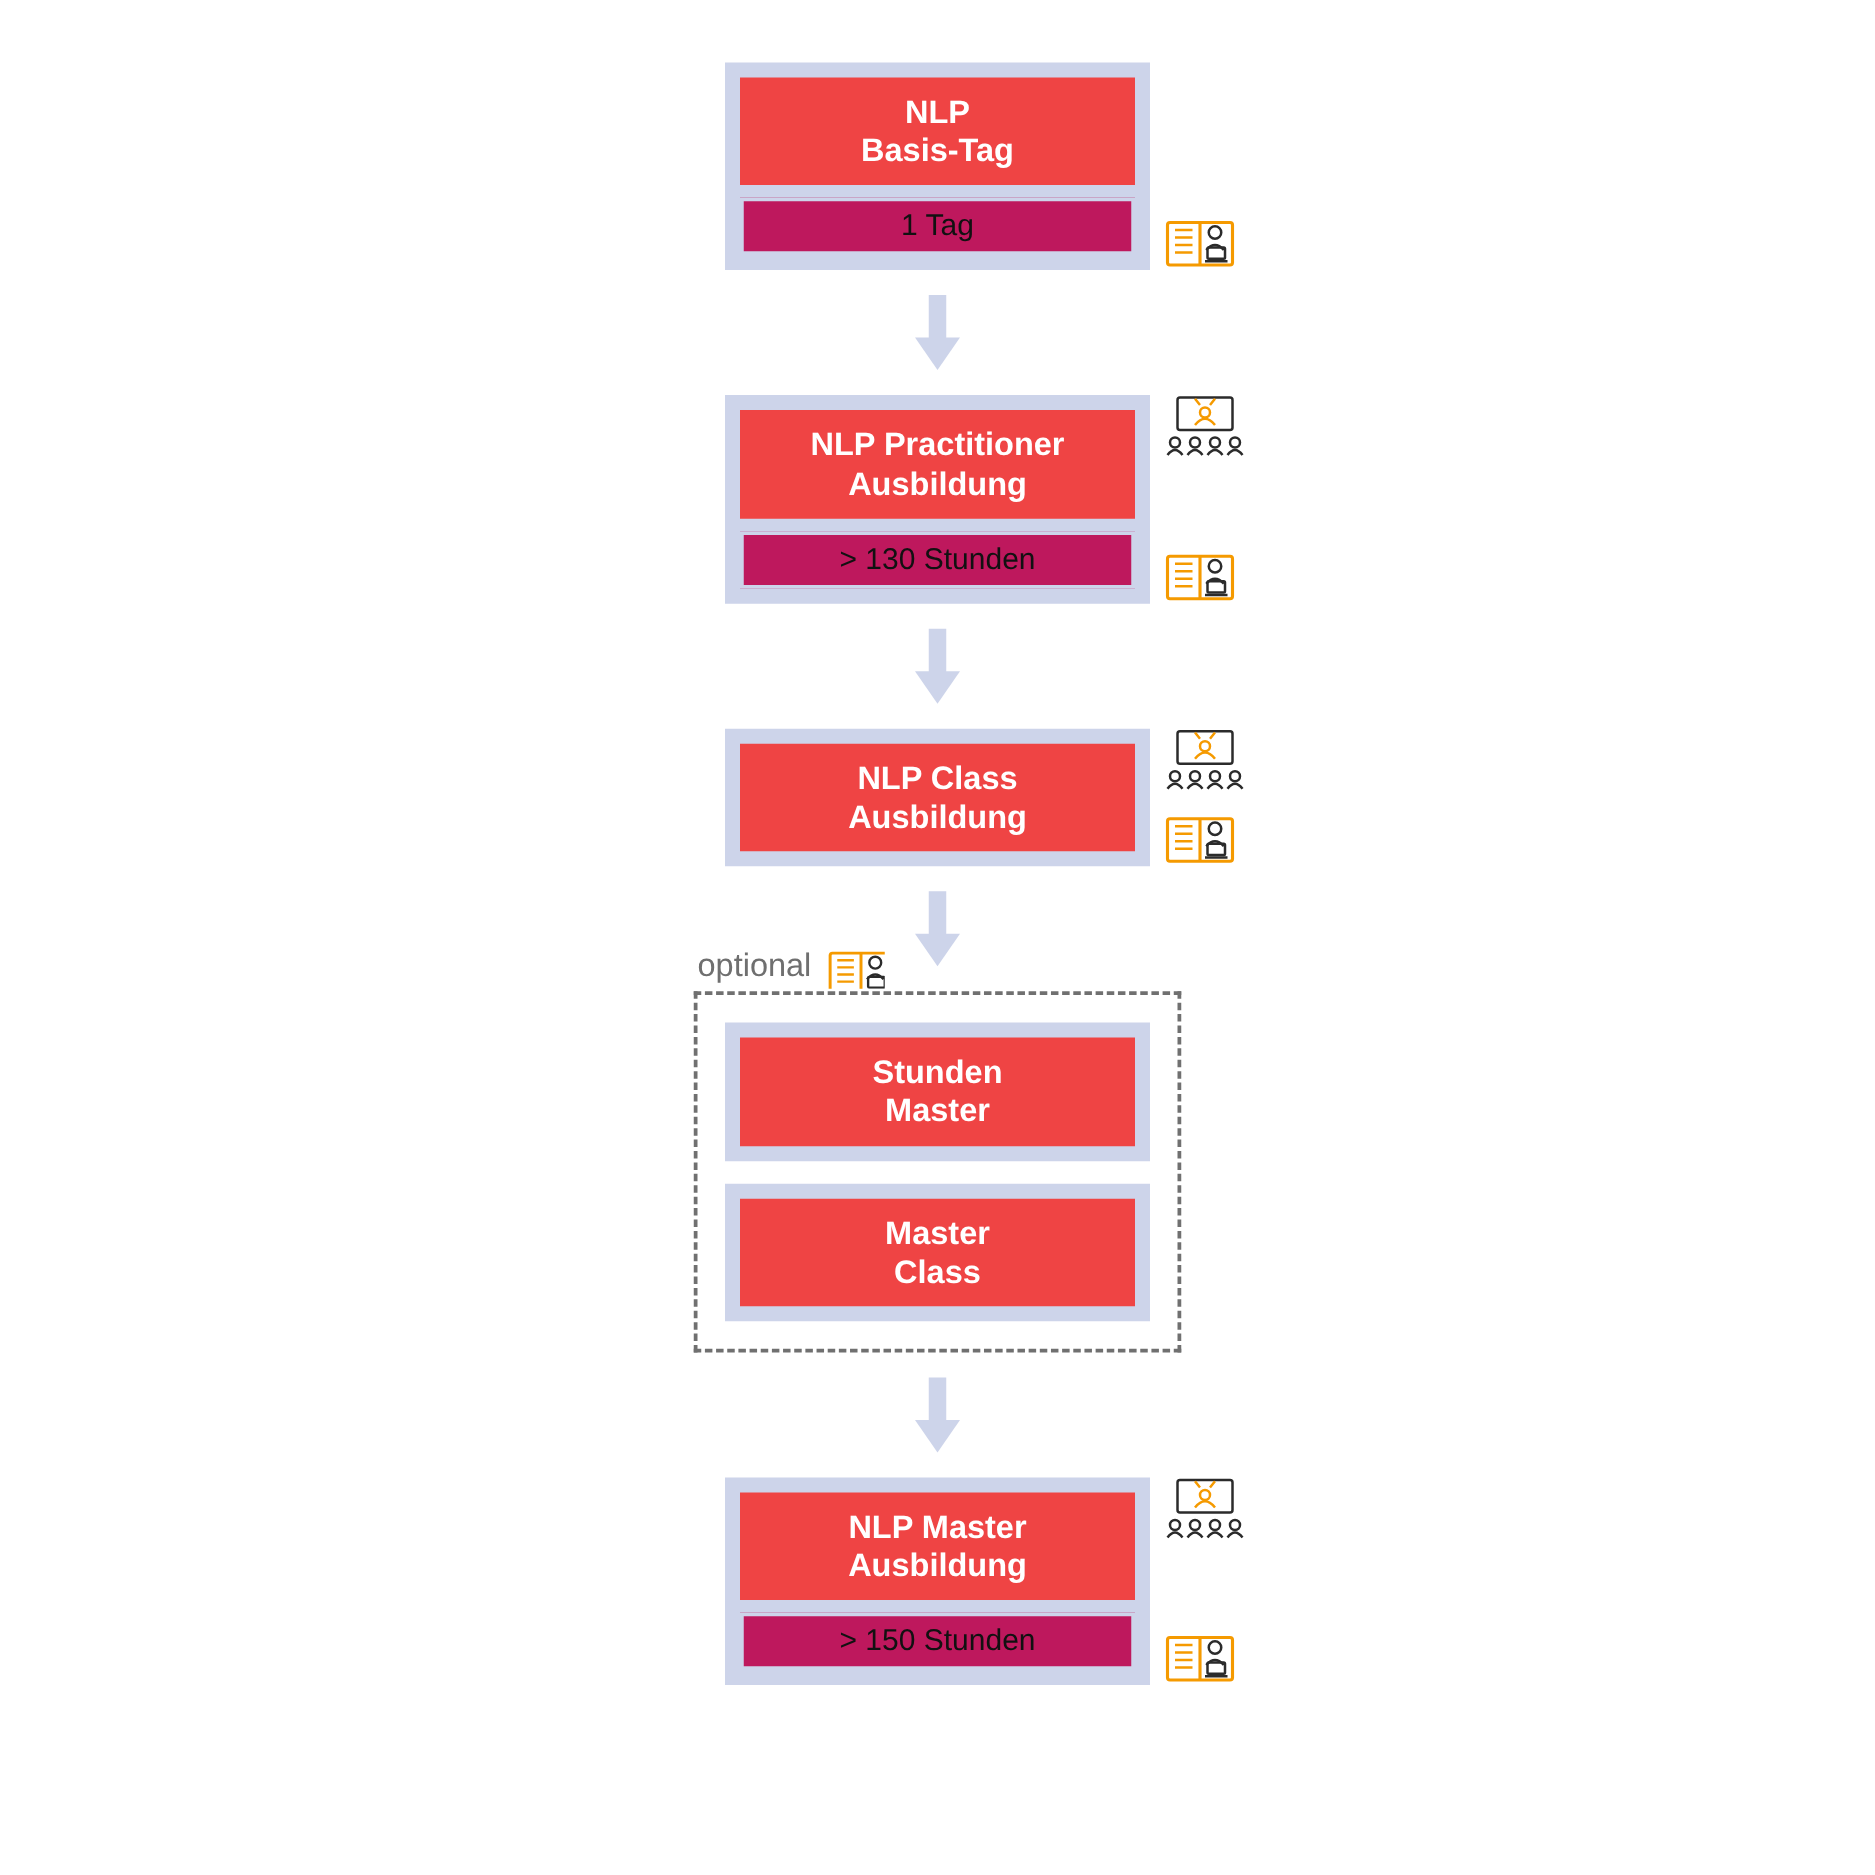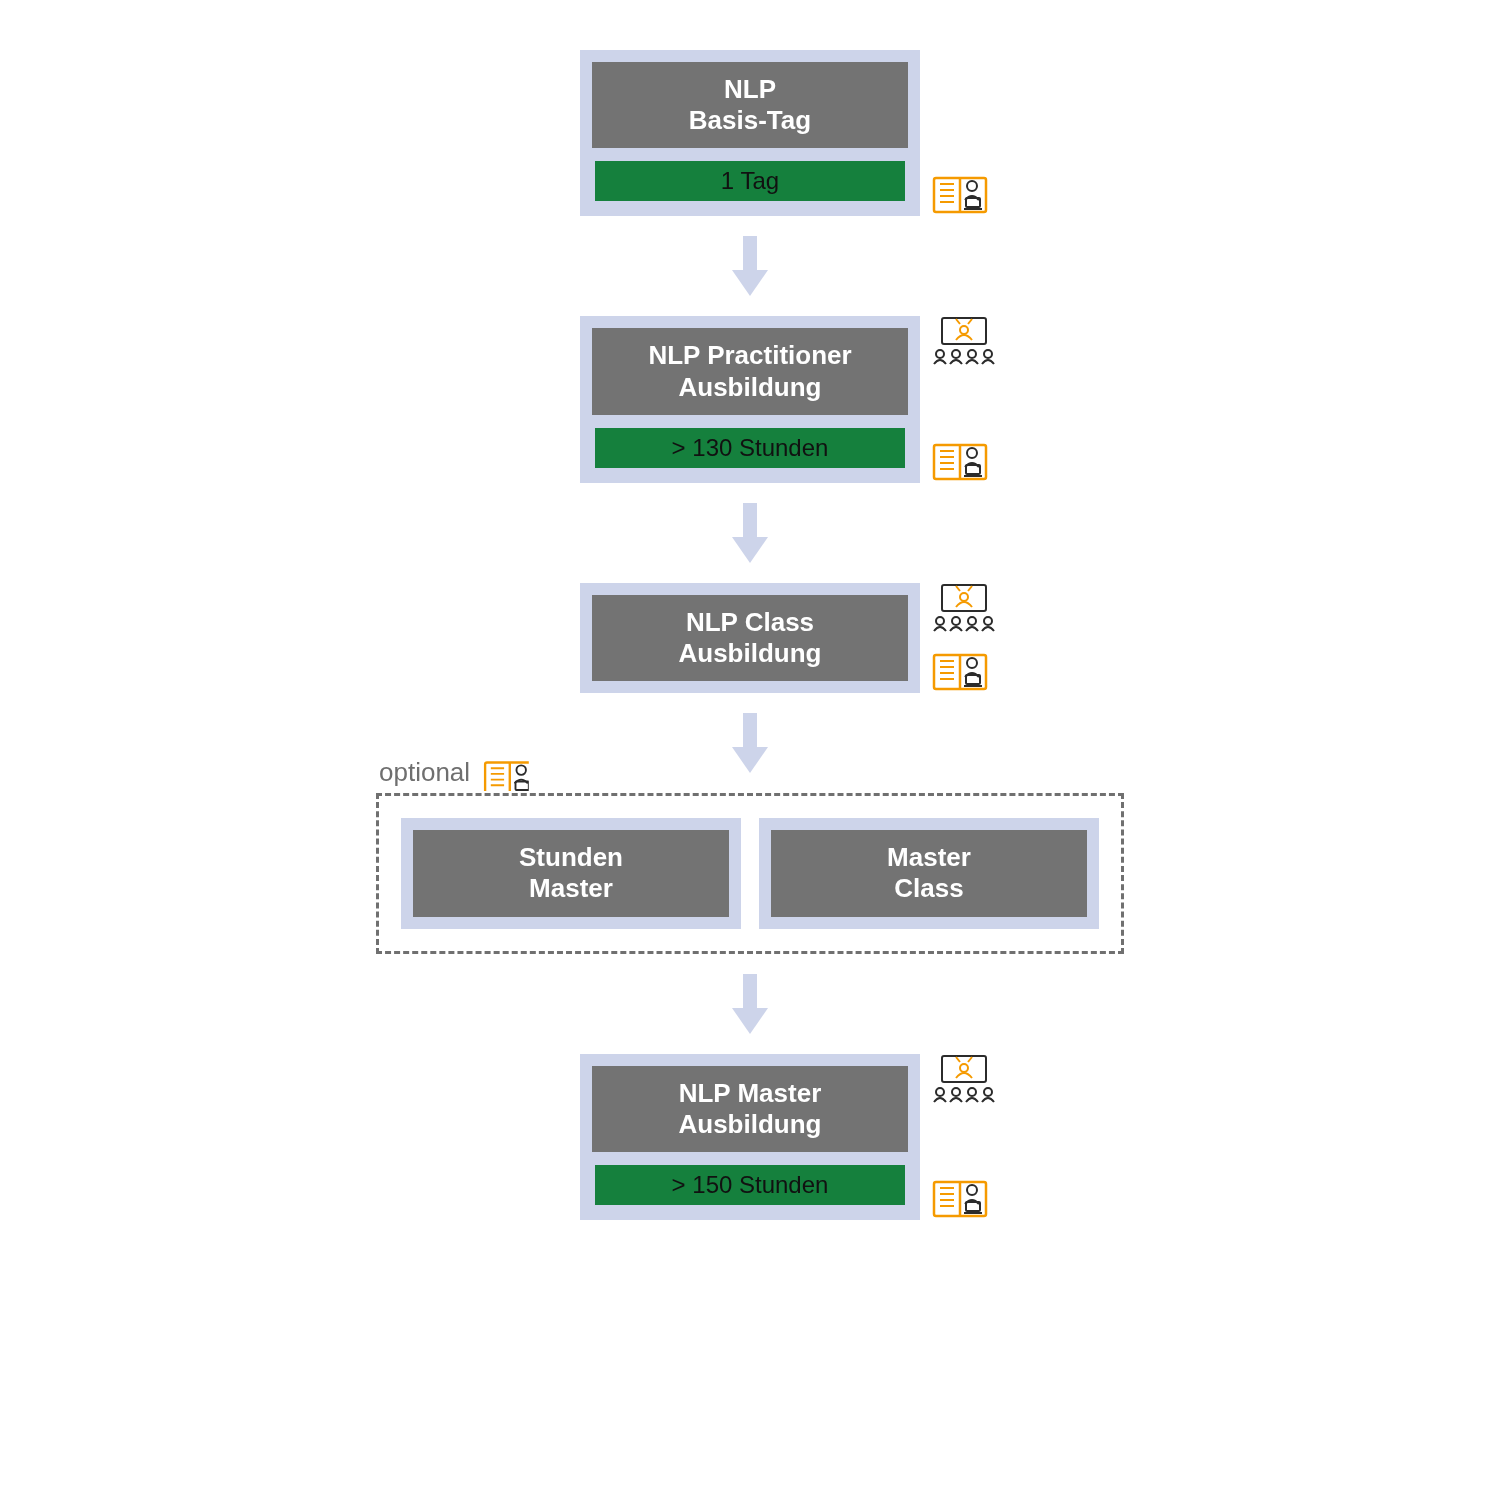--- a/index.html
+++ b/index.html
@@ -20,36 +20,36 @@
   }
 
   
   .card {
     width: 340px;
     background: #cdd4ea;
     padding: 12px;
     position: relative;
   }
   .card-title {
-    background: #737373;
+    background: #ef4444;
     color: #ffffff;
     font-weight: 700;
     font-size: 26px;
     line-height: 1.2;
     text-align: center;
     padding: 12px 6px;
     min-height: 80px;
     display: flex;
     align-items: center;
     justify-content: center;
     white-space: pre-line;
   }
   .card-duration {
     margin-top: 10px;
-    background: #15803d;
+    background: #be185d;
     border: 3px solid #cdd4ea;
     color: #111;
     font-size: 24px;
     text-align: center;
     padding: 6px 4px;
   }
 
   
   .arrow {
     margin: 20px 0 20px 0;
@@ -80,20 +80,21 @@
     border-top: 26px solid #cdd4ea;
   }
 
   
   .optional-wrap {
     position: relative;
     border: 3px dashed #707070;
     padding: 22px;
     display: flex;
     gap: 18px;
+    flex-direction: column;
   }
   .optional-label {
     position: absolute;
     top: -44px;
     left: 0;
     display: flex;
     align-items: center;
     gap: 12px;
     color: #6f6f6f;
     font-size: 26px;

